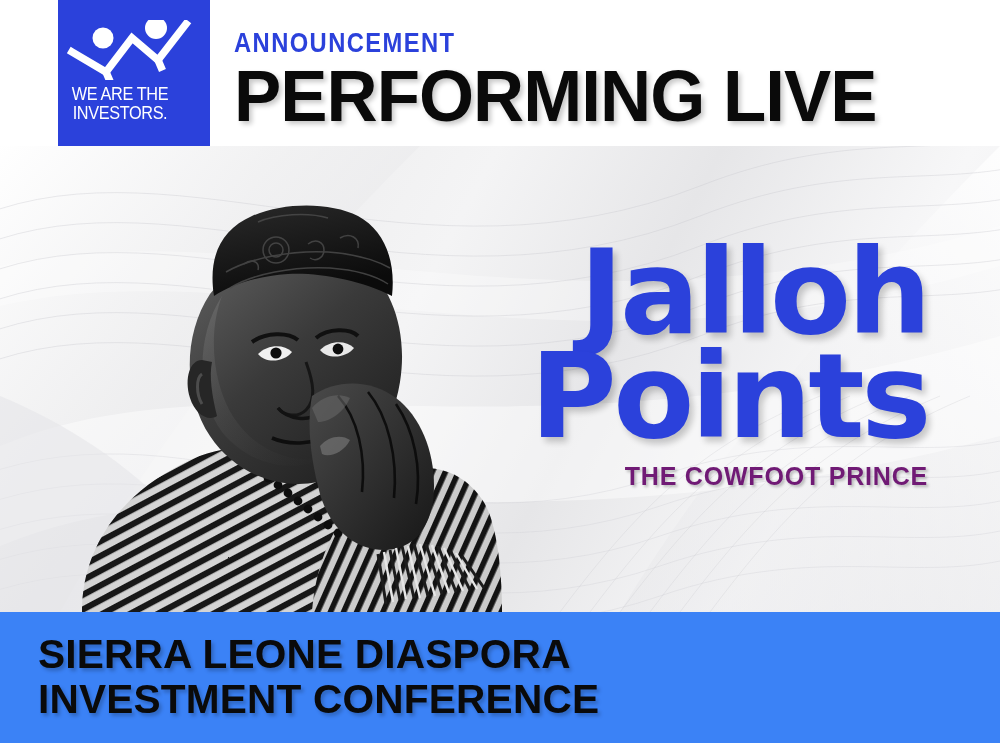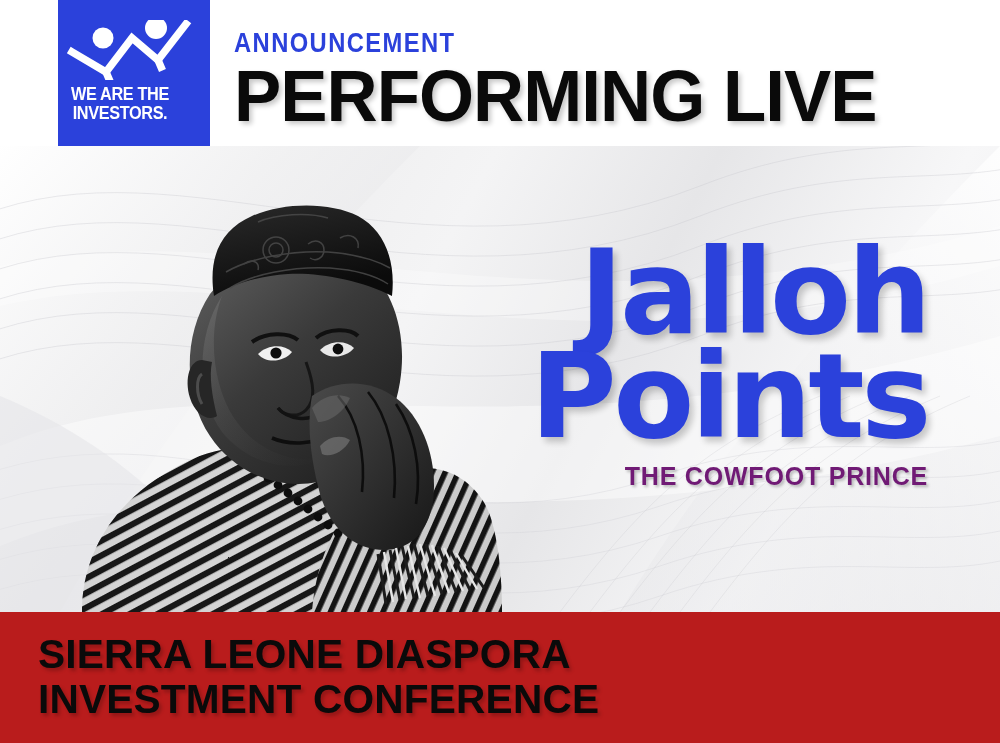--- a/index.html
+++ b/index.html
@@ -38,21 +38,21 @@
     position: absolute;
     left: 8px; top: 20px;
     width: 136px; height: 60px;
   }
   #logo-wordmark {
     position: absolute;
     left: 0; top: 85px;
     width: 124px;
     text-align: center;
     color: #ffffff;
-    font-weight: bold;
+    font-weight: normal;
     font-size: 17.5px;
     line-height: 18.5px;
     letter-spacing: -0.4px;
     font-family: "Liberation Sans", sans-serif;
   }
   #logo-wordmark .wl {
     display: block;
     transform: scaleX(0.93);
   }
 
@@ -132,21 +132,21 @@
     margin-top: 14px;
     text-shadow: 2px 2px 3px rgba(0,0,0,0.25);
     font-family: "Liberation Sans", sans-serif;
   }
 
   
   #footer-band {
     position: absolute;
     left: 0; top: 612px;
     width: 1000px; height: 131px;
-    background: #b91c1c;
+    background: #3b82f6;
   }
   #conference-title {
     position: absolute;
     left: 38px; top: 20px;
     color: #0a0a0a;
     font-weight: bold;
     font-size: 41px;
     line-height: 45px;
     letter-spacing: 0.2px;
     transform: scaleX(0.99);

